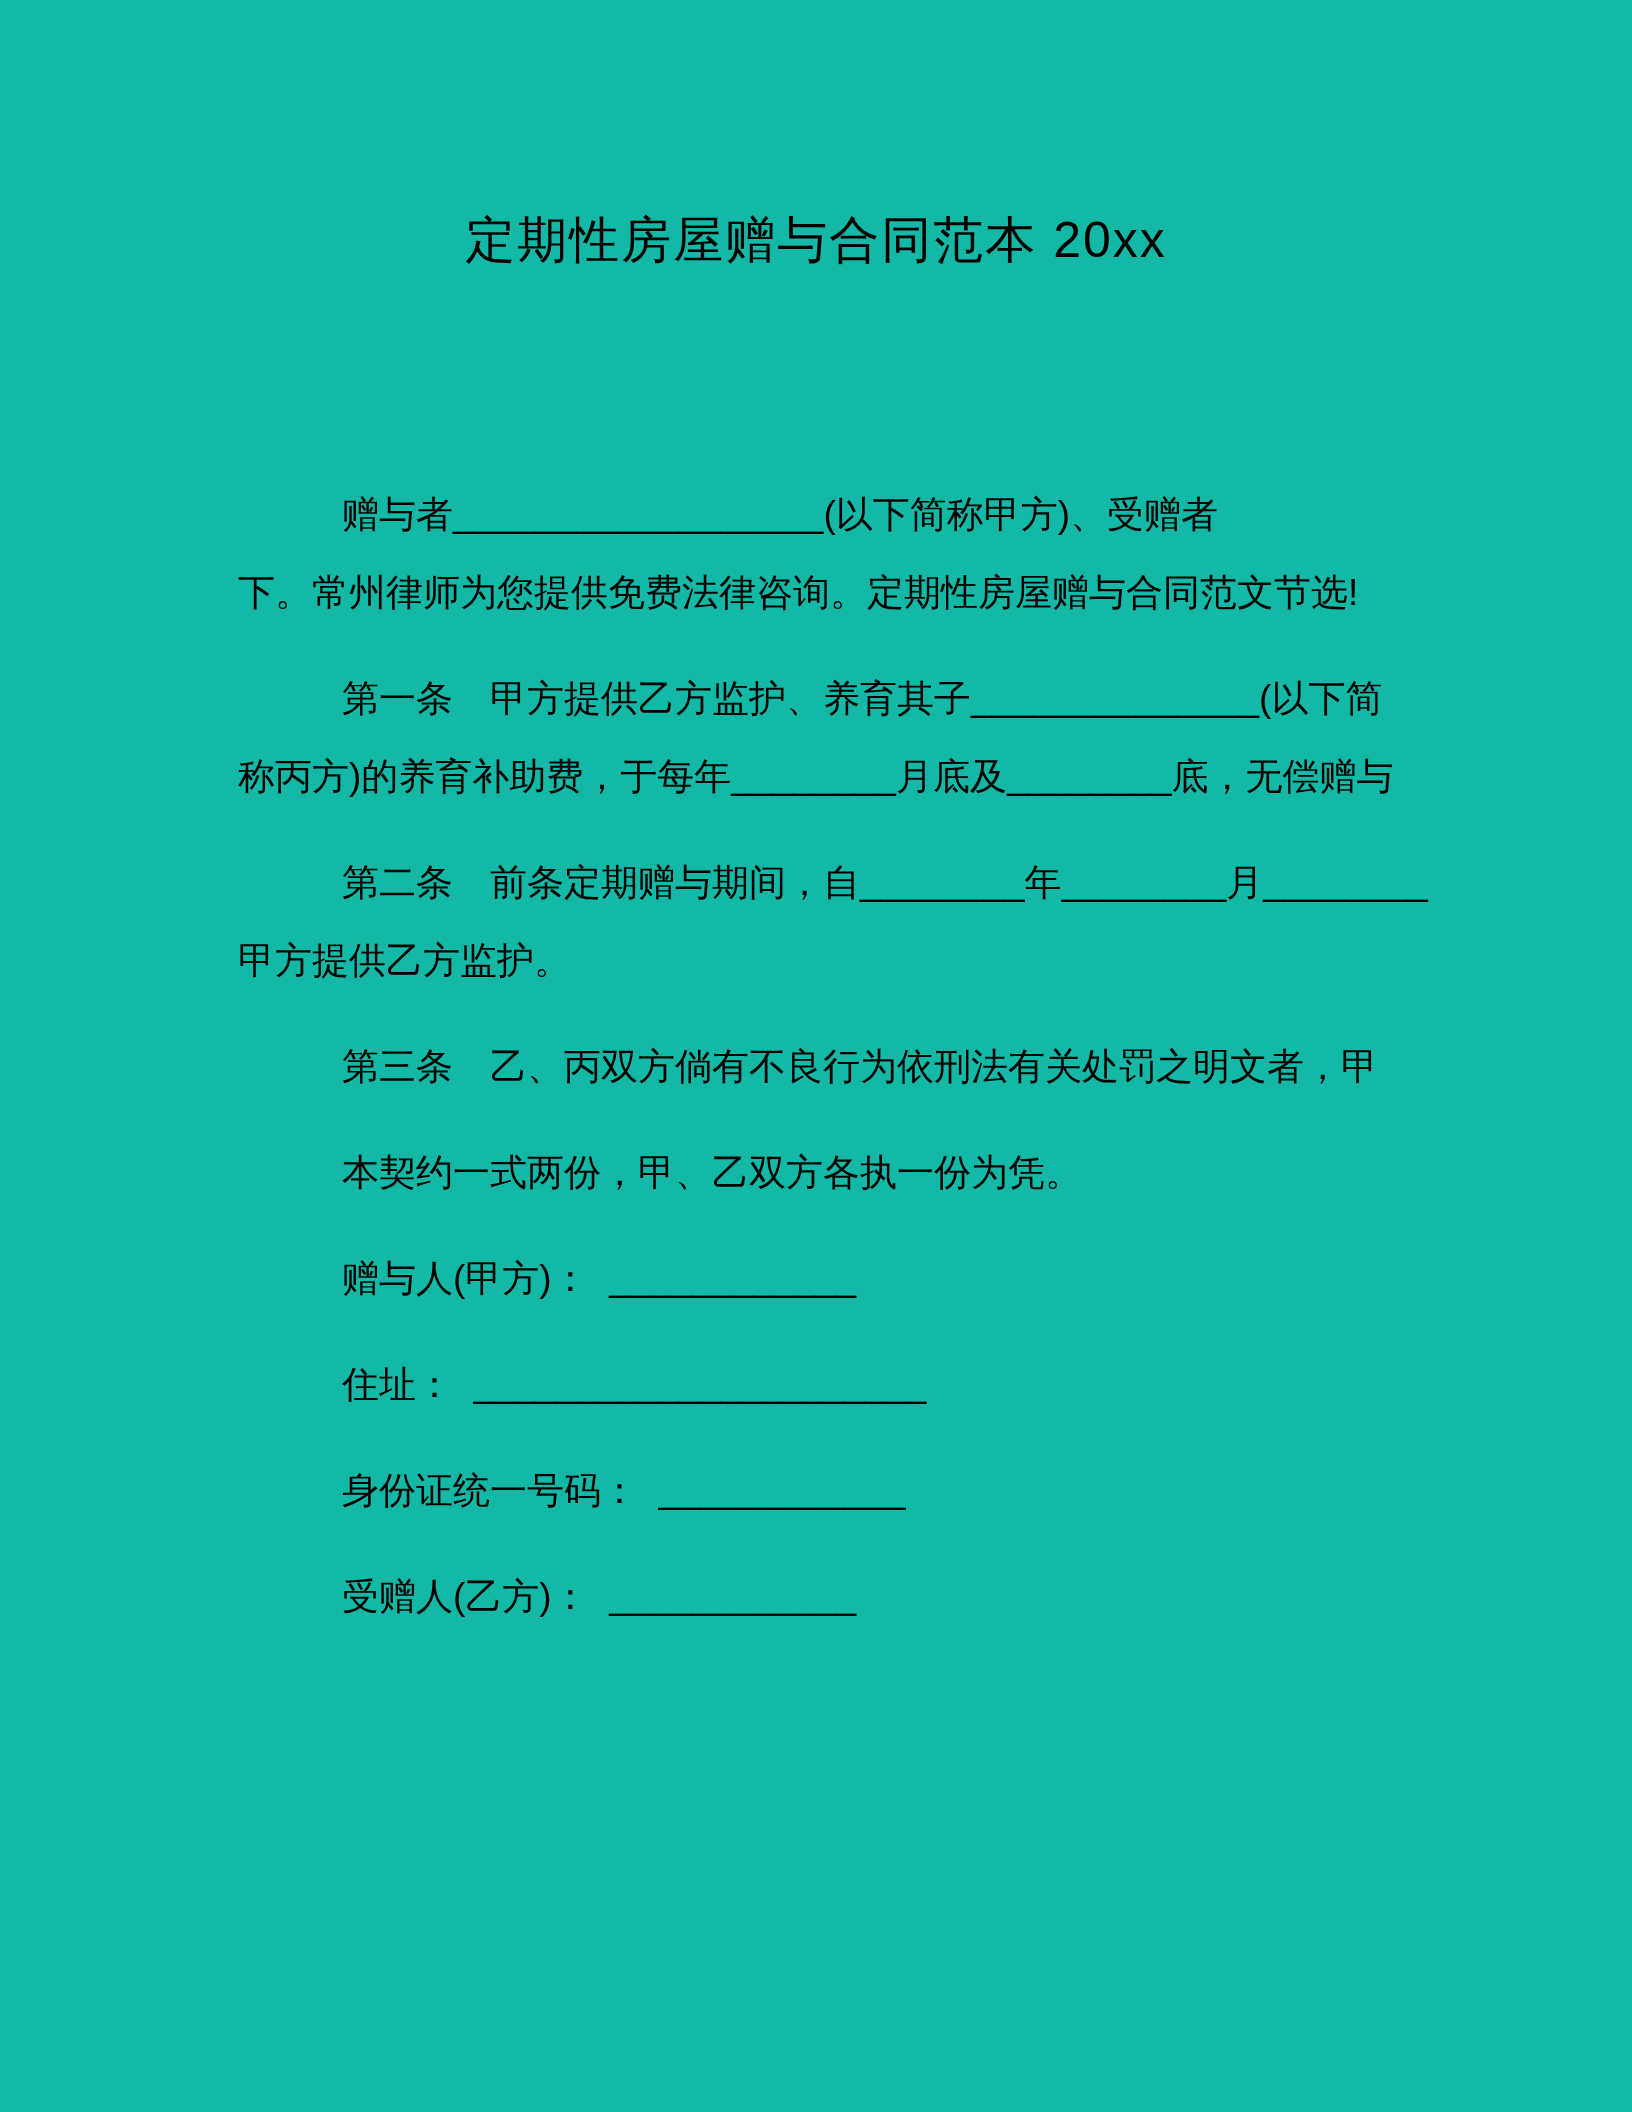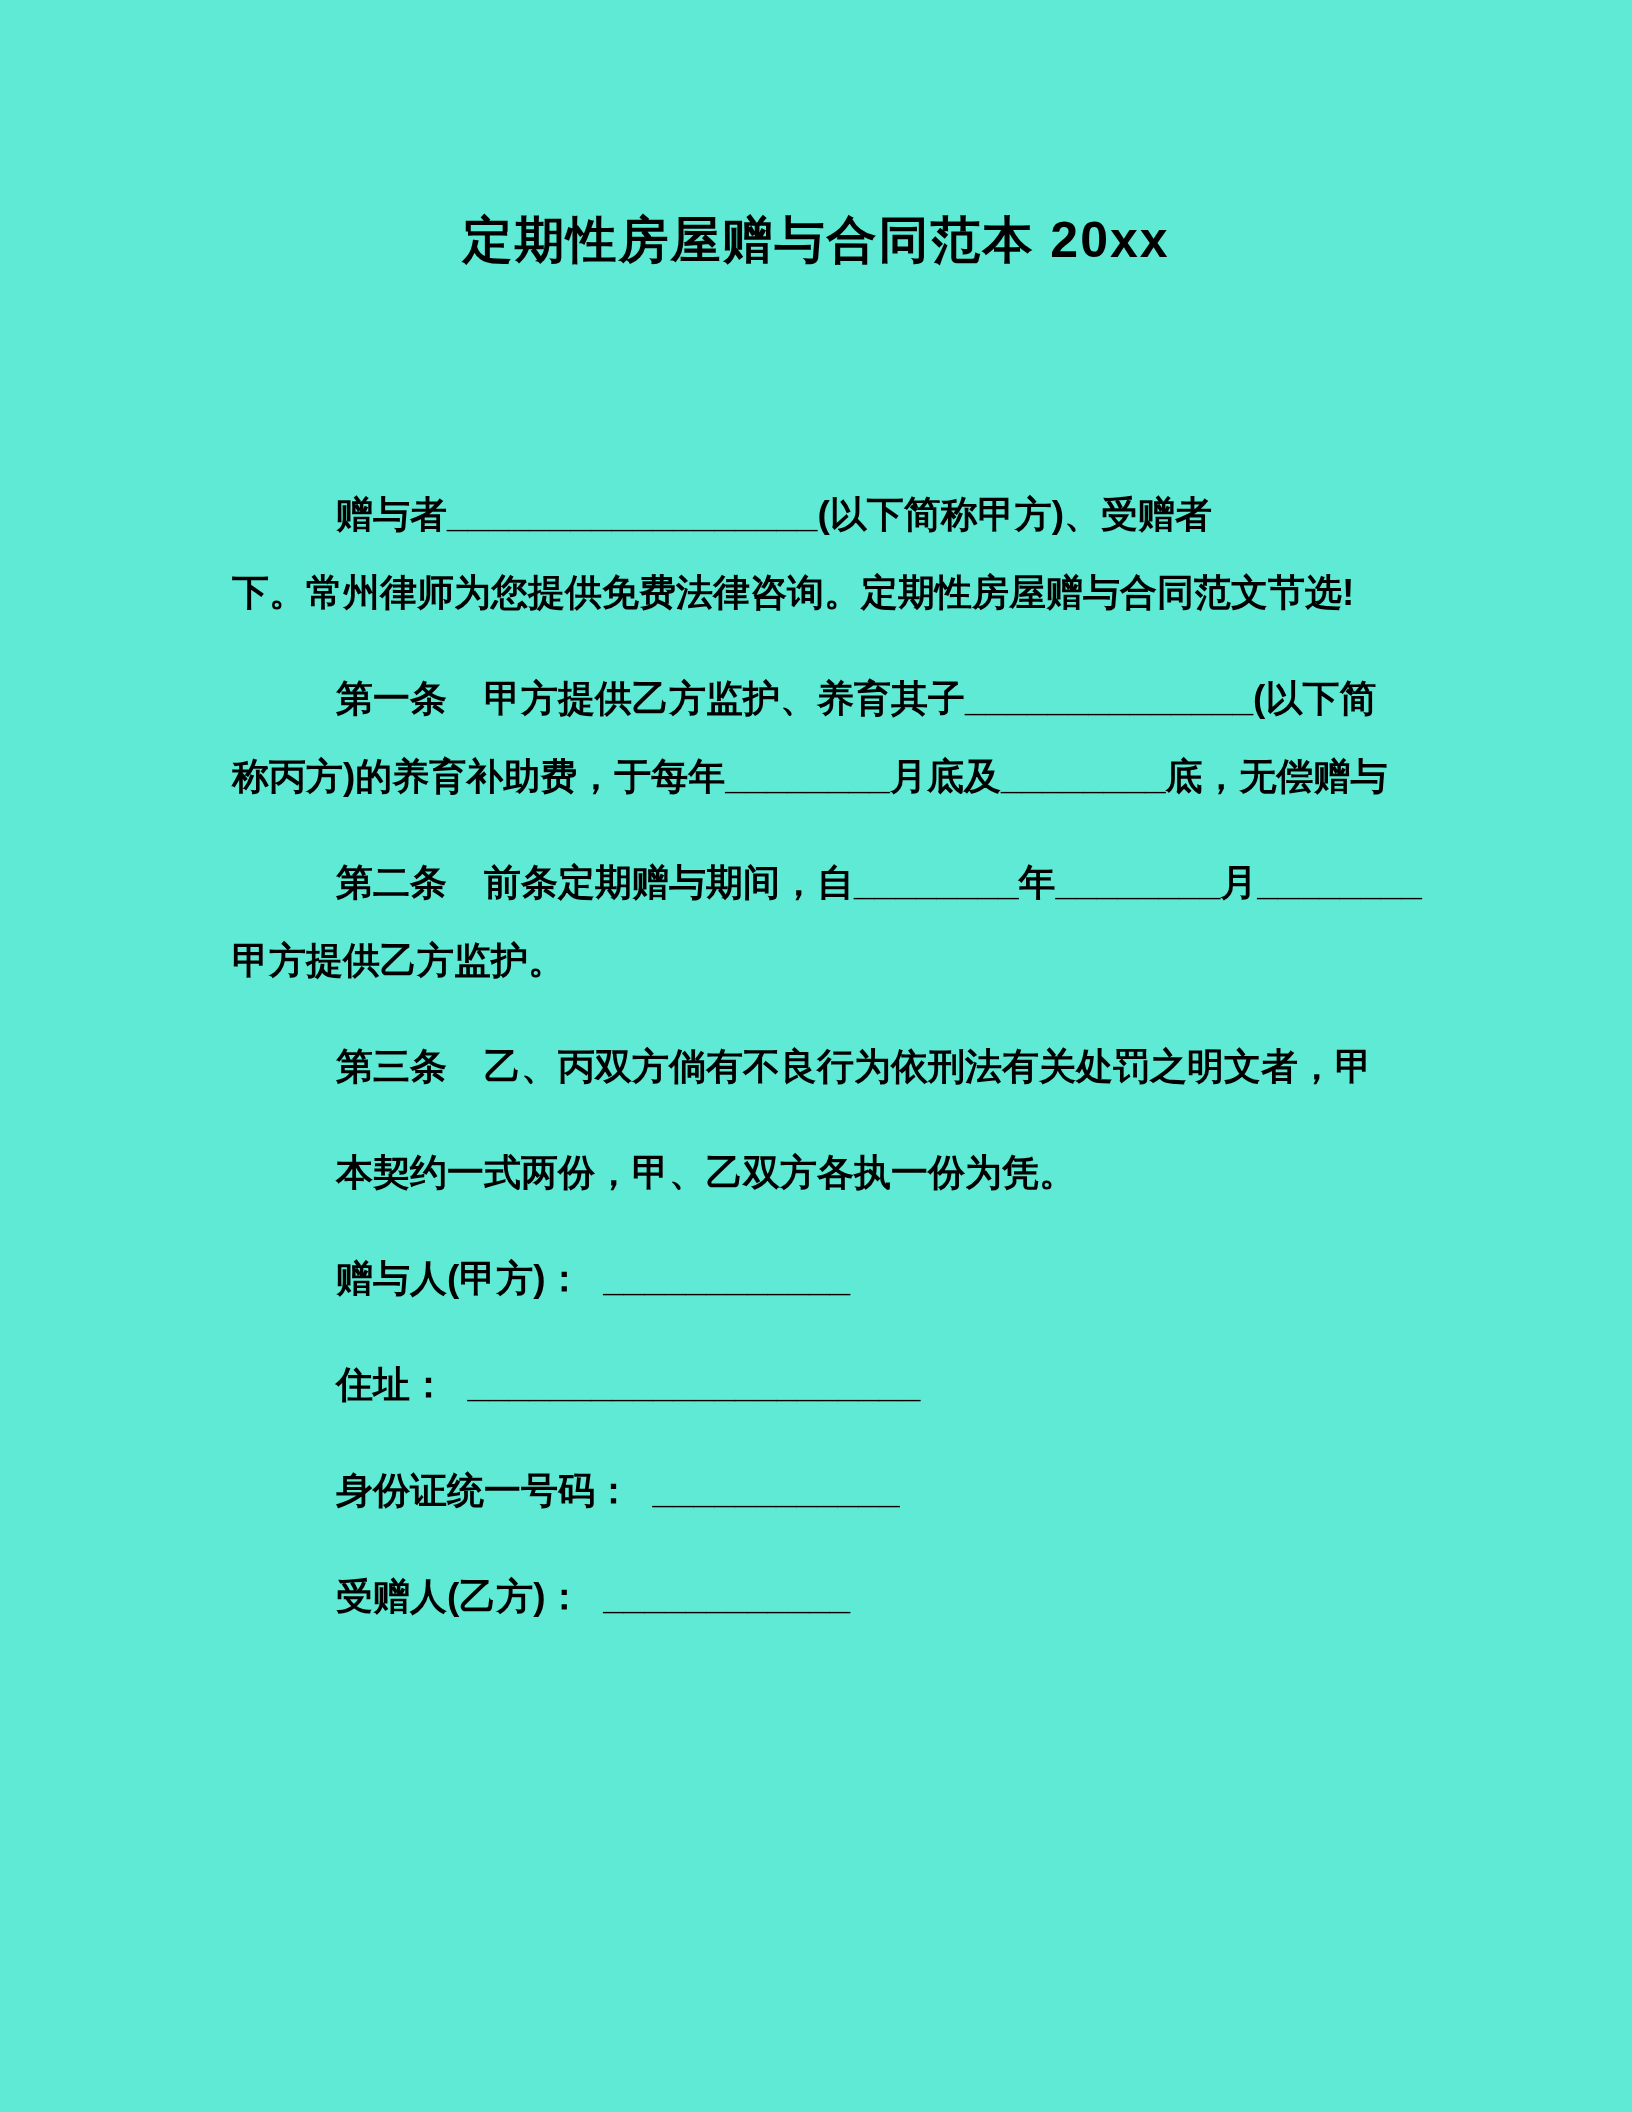--- a/index.html
+++ b/index.html
@@ -1,41 +1,41 @@
 <!DOCTYPE html>
 <html><head>
 <meta charset="utf-8">
 <style>
   html, body { margin: 0; padding: 0; background: #e8e8e8; }
   .page {
     position: relative;
     width: 1632px;
     height: 2112px;
     margin: 0 auto;
-    background: #5eead4;
+    background: #14b8a6;
     font-family: "Liberation Sans", sans-serif;
-    font-weight: 700;
+    font-weight: 400;
     color: #000000;
     overflow: hidden;
     box-sizing: border-box;
   }
   .doc-title {
     padding-top: 200px;
     text-align: center;
     font-size: 50px;
     line-height: 80px;
     letter-spacing: 2px;
     white-space: pre;
   }
   .doc-body {
     margin: 0 230px;
     padding-top: 196px;
     font-size: 37px;
   }
-  .para { margin: 0 0 28px 2px; }
+  .para { margin: 0 0 28px 8px; }
   .line {
     line-height: 78px;
     white-space: pre;
     letter-spacing: 0px;
   }
   .line.indent { padding-left: 104px; }
 </style>
 </head>
 <body>
 

